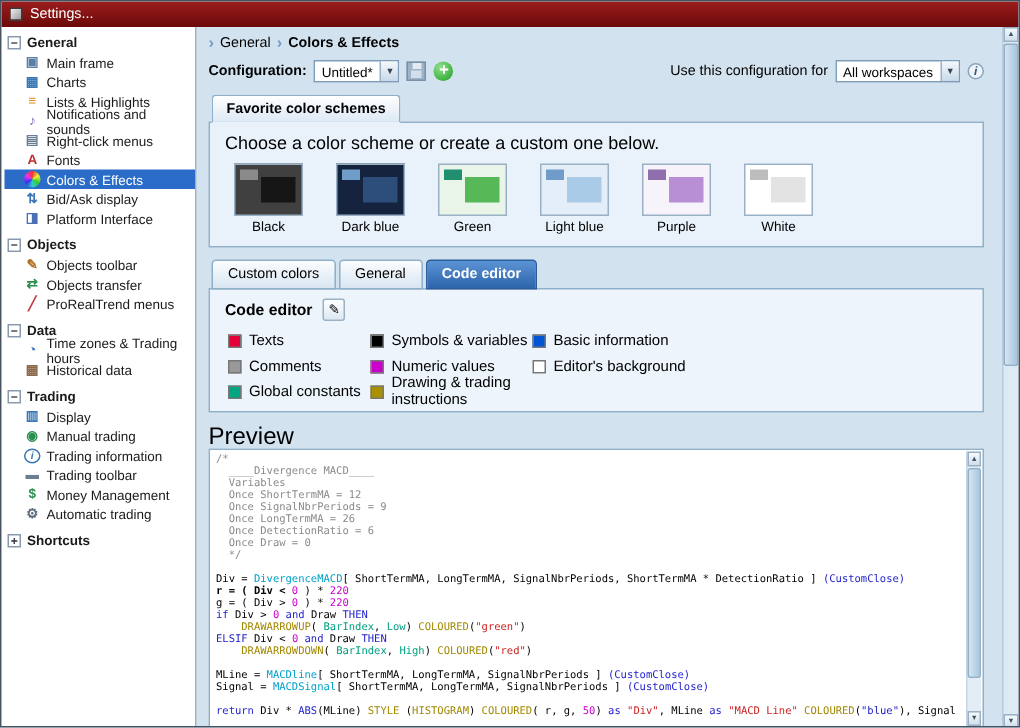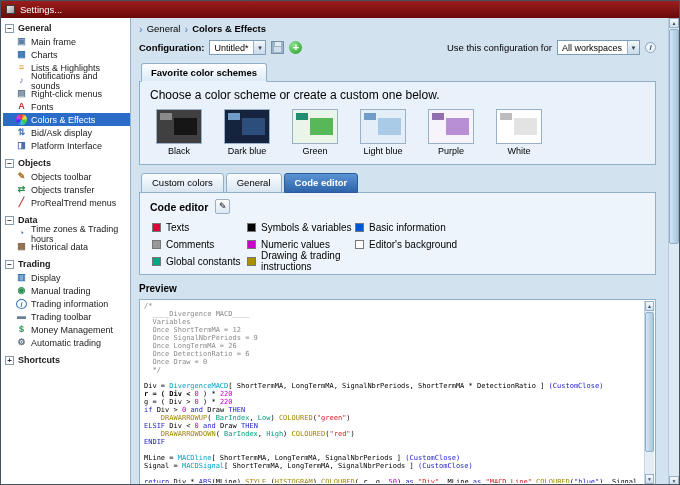--- a/index.html
+++ b/index.html
@@ -64,21 +64,21 @@
   .editor-panel{border:1px solid #8fb0c8;background:#edf4fb;padding:6px 10px 8px;}
   .panel-title-row{display:flex;align-items:center;gap:7px;height:15px;}
   .panel-title{font-size:10.5px;font-weight:bold;}
   .edit-btn{width:15px;height:15px;border:1px solid #9ab0c4;border-radius:2px;font-size:9px;
     text-align:center;line-height:13px;background:linear-gradient(#fff,#dce8f2);}
   .legend{display:grid;grid-template-columns:95px 108px auto;row-gap:7px;margin-top:8px;padding-left:2px;font-size:10px;}
   .legend-item{display:flex;align-items:center;gap:5px;height:10px;}
   .legend-swatch{width:9px;height:9px;border:1px solid #777;flex:0 0 9px;}
   
   .preview-section{margin-top:8px;flex:1;display:flex;flex-direction:column;min-height:0;}
-  .preview-title{font-size:10px;font-weight:bold;height:13px;}
+  .preview-title{font-size:16px;font-weight:normal;height:13px;}
   .preview-box{margin-top:3px;background:#fff;border:1px solid #8fb0c8;flex:1;position:relative;overflow:hidden;}
   .code{position:absolute;left:4px;top:2px;right:13px;bottom:2px;overflow:hidden;
     font-family:"DejaVu Sans Mono",monospace;font-size:7px;line-height:8px;}
   .code-line{white-space:pre;}
   
   .pv-scrollbar{position:absolute;right:1px;top:1px;bottom:1px;width:10px;background:#e4edf5;border-left:1px solid #c6d6e4;}
   .win-scrollbar{width:11px;flex:0 0 11px;background:#dde9f3;border-left:1px solid #b8cadb;position:relative;}
   .sb-btn{height:10px;background:linear-gradient(#f6fafc,#cfdfec);border:1px solid #9ab0c4;
     font-size:5px;line-height:8px;text-align:center;color:#456;}
   .sb-bottom{position:absolute;bottom:0;left:0;right:0;}
@@ -339,21 +339,20 @@
               <div class="code-line"><span style="color: rgb(138, 138, 138);">  Once Draw = 0</span></div>
               <div class="code-line"><span style="color: rgb(138, 138, 138);">  */</span></div>
               <div class="code-line">&nbsp;</div>
               <div class="code-line"><span style="color: rgb(0, 0, 0);">Div = </span><span style="color: rgb(0, 160, 200);">DivergenceMACD</span><span style="color: rgb(0, 0, 0);">[ ShortTermMA, LongTermMA, SignalNbrPeriods, ShortTermMA * DetectionRatio ] </span><span style="color: rgb(34, 34, 204);">(CustomClose)</span></div>
               <div class="code-line"><span style="color: rgb(0, 0, 0); font-weight: bold;">r = ( Div &lt; </span><span style="color: rgb(204, 0, 204);">0</span><span style="color: rgb(0, 0, 0);"> ) * </span><span style="color: rgb(204, 0, 204);">220</span></div>
               <div class="code-line"><span style="color: rgb(0, 0, 0);">g = ( Div &gt; </span><span style="color: rgb(204, 0, 204);">0</span><span style="color: rgb(0, 0, 0);"> ) * </span><span style="color: rgb(204, 0, 204);">220</span></div>
               <div class="code-line"><span style="color: rgb(34, 34, 204);">if</span><span style="color: rgb(0, 0, 0);"> Div &gt; </span><span style="color: rgb(204, 0, 204);">0</span><span style="color: rgb(0, 0, 0);"> </span><span style="color: rgb(34, 34, 204);">and</span><span style="color: rgb(0, 0, 0);"> Draw </span><span style="color: rgb(34, 34, 204);">THEN</span></div>
               <div class="code-line"><span style="color: rgb(0, 0, 0);">    </span><span style="color: rgb(160, 136, 0);">DRAWARROWUP</span><span style="color: rgb(0, 0, 0);">( </span><span style="color: rgb(0, 160, 128);">BarIndex</span><span style="color: rgb(0, 0, 0);">, </span><span style="color: rgb(0, 160, 128);">Low</span><span style="color: rgb(0, 0, 0);">) </span><span style="color: rgb(160, 136, 0);">COLOURED</span><span style="color: rgb(0, 0, 0);">(</span><span style="color: rgb(204, 34, 34);">"green"</span><span style="color: rgb(0, 0, 0);">)</span></div>
               <div class="code-line"><span style="color: rgb(34, 34, 204);">ELSIF</span><span style="color: rgb(0, 0, 0);"> Div &lt; </span><span style="color: rgb(204, 0, 204);">0</span><span style="color: rgb(0, 0, 0);"> </span><span style="color: rgb(34, 34, 204);">and</span><span style="color: rgb(0, 0, 0);"> Draw </span><span style="color: rgb(34, 34, 204);">THEN</span></div>
               <div class="code-line"><span style="color: rgb(0, 0, 0);">    </span><span style="color: rgb(160, 136, 0);">DRAWARROWDOWN</span><span style="color: rgb(0, 0, 0);">( </span><span style="color: rgb(0, 160, 128);">BarIndex</span><span style="color: rgb(0, 0, 0);">, </span><span style="color: rgb(0, 160, 128);">High</span><span style="color: rgb(0, 0, 0);">) </span><span style="color: rgb(160, 136, 0);">COLOURED</span><span style="color: rgb(0, 0, 0);">(</span><span style="color: rgb(204, 34, 34);">"red"</span><span style="color: rgb(0, 0, 0);">)</span></div>
-              <div class="code-line"><span style="color: rgb(34, 34, 204);">ENDIF</span></div>
               <div class="code-line">&nbsp;</div>
               <div class="code-line"><span style="color: rgb(0, 0, 0);">MLine = </span><span style="color: rgb(0, 160, 200);">MACDline</span><span style="color: rgb(0, 0, 0);">[ ShortTermMA, LongTermMA, SignalNbrPeriods ] </span><span style="color: rgb(34, 34, 204);">(CustomClose)</span></div>
               <div class="code-line"><span style="color: rgb(0, 0, 0);">Signal = </span><span style="color: rgb(0, 160, 200);">MACDSignal</span><span style="color: rgb(0, 0, 0);">[ ShortTermMA, LongTermMA, SignalNbrPeriods ] </span><span style="color: rgb(34, 34, 204);">(CustomClose)</span></div>
               <div class="code-line">&nbsp;</div>
               <div class="code-line"><span style="color: rgb(34, 34, 204);">return</span><span style="color: rgb(0, 0, 0);"> Div * </span><span style="color: rgb(34, 34, 204);">ABS</span><span style="color: rgb(0, 0, 0);">(MLine) </span><span style="color: rgb(160, 136, 0);">STYLE</span><span style="color: rgb(0, 0, 0);"> (</span><span style="color: rgb(160, 136, 0);">HISTOGRAM</span><span style="color: rgb(0, 0, 0);">) </span><span style="color: rgb(160, 136, 0);">COLOURED</span><span style="color: rgb(0, 0, 0);">( r, g, </span><span style="color: rgb(204, 0, 204);">50</span><span style="color: rgb(0, 0, 0);">) </span><span style="color: rgb(34, 34, 204);">as</span><span style="color: rgb(0, 0, 0);"> </span><span style="color: rgb(204, 34, 34);">"Div"</span><span style="color: rgb(0, 0, 0);">, MLine </span><span style="color: rgb(34, 34, 204);">as</span><span style="color: rgb(0, 0, 0);"> </span><span style="color: rgb(204, 34, 34);">"MACD Line"</span><span style="color: rgb(0, 0, 0);"> </span><span style="color: rgb(160, 136, 0);">COLOURED</span><span style="color: rgb(0, 0, 0);">(</span><span style="color: rgb(34, 34, 204);">"blue"</span><span style="color: rgb(0, 0, 0);">), Signal  </span></div>
             </div>
           <div class="pv-scrollbar">
             <div class="sb-btn">▲</div>
             <div class="sb-thumb pv-thumb"></div>
             <div class="sb-btn sb-bottom">▼</div>

